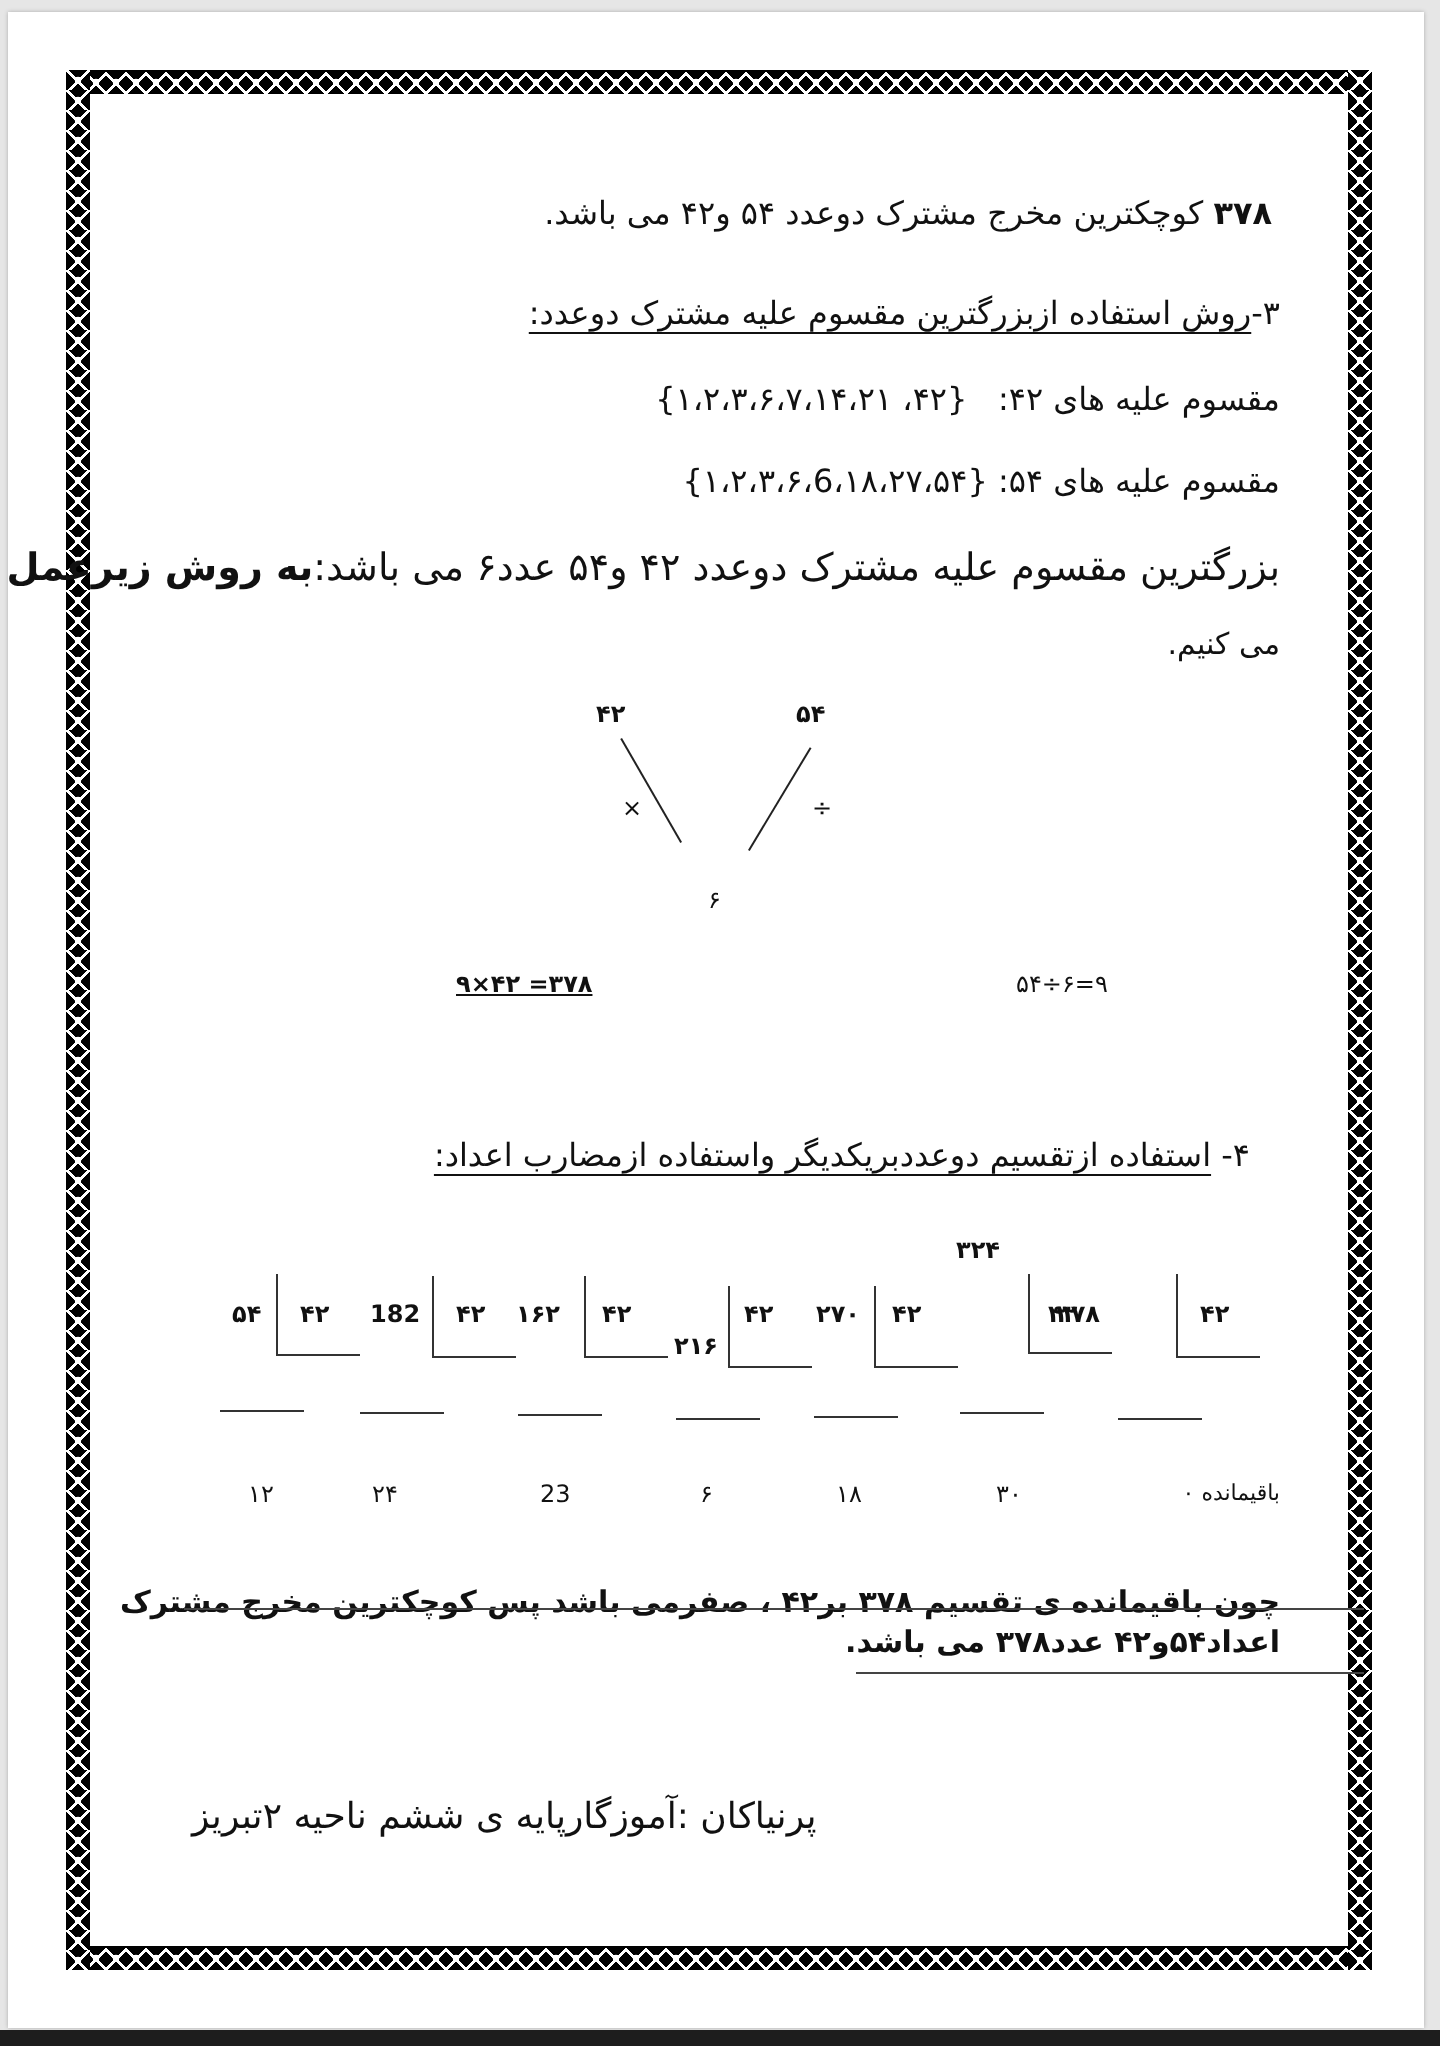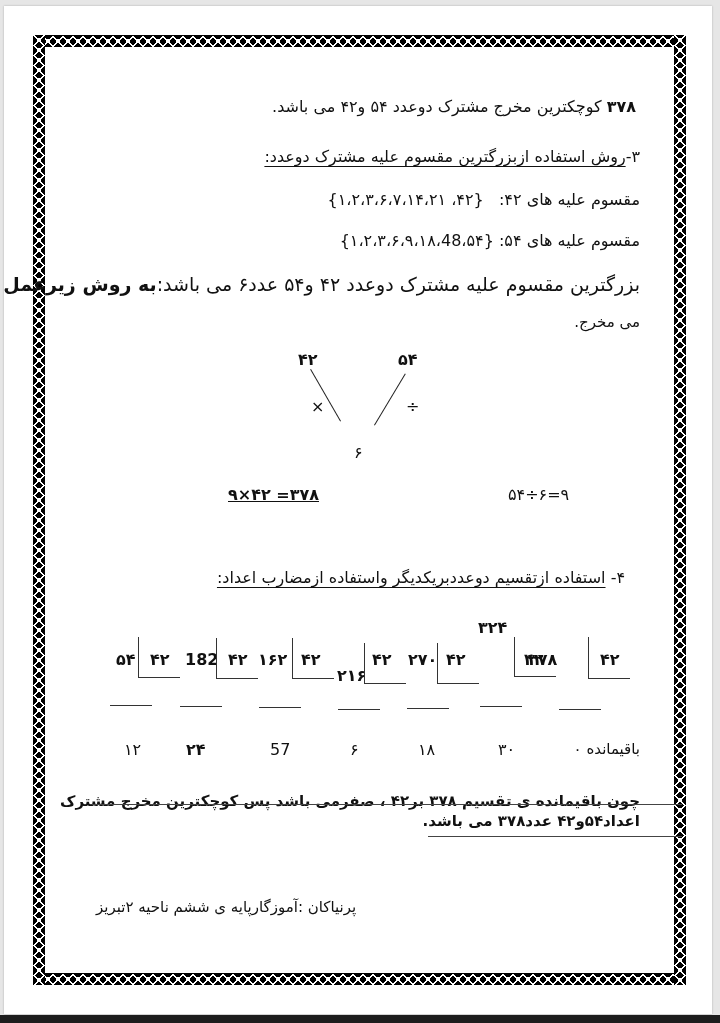--- a/index.html
+++ b/index.html
@@ -21,21 +21,21 @@
       radial-gradient(circle at 50% 50%, #fff 0 1.6px, transparent 1.8px) 0 0/12px 10px,
       linear-gradient(45deg, transparent 42%, #fff 42% 52%, transparent 52%) 0 0/12px 10px,
       linear-gradient(-45deg, transparent 42%, #fff 42% 52%, transparent 52%) 0 0/12px 10px,
       #000; }
   .rtl { direction: rtl; unicode-bidi: plaintext; position:absolute; white-space:nowrap; }
   .t { font-size:16px; }
   .b { font-weight:bold; }
   .u { text-decoration: underline; text-underline-offset:4px;margin-top:22px; }
   .line { position:absolute; background:#333; height:1px; }
   .vline { position:absolute; background:#333; width:1px; }
-  .num { position:absolute; font-size:16px; font-weight:bold; white-space:nowrap; }
+  .num { position:absolute; font-size:12px; font-weight:bold; white-space:nowrap; }
   .diag { position:absolute; height:1px; background:#222; transform-origin:0 0; }
 </style>
 </head>
 <body>
 
 <div class="page"></div>
 <div class="bottom-bar"></div>
 
 <div>
   <div class="edge" style="left:33px;top:35px;width:653px;height:12px;"></div>
@@ -53,27 +53,27 @@
   <span>۳-</span><span class="u">روش استفاده ازبزرگترین مقسوم علیه مشترک دوعدد:</span>
 </div>
 
 <div class="rtl t" style="right:80px;top:190px;">
   <span>مقسوم علیه های ۴۲:</span>
   &nbsp;&nbsp;<span>{۴۲، ۱،۲،۳،۶،۷،۱۴،۲۱}</span>
 </div>
 
 <div class="rtl t" style="right:80px;top:231px;">
   <span>مقسوم علیه های ۵۴:</span>
-  <span>{۱،۲،۳،۶،۹،۱۸،48،۵۴}</span>
+  <span>{۱،۲،۳،۶،6،۱۸،۲۷،۵۴}</span>
 </div>
 
 <div class="rtl" style="right:80px;top:273px;font-size:19px;">
   <span>بزرگترین مقسوم علیه مشترک دوعدد ۴۲ و۵۴ عدد۶ می باشد:</span><span class="b">به روش زیرعمل</span>
 </div>
-<div class="rtl" style="right:80px;top:313px;font-size:15px;">می مخرج.</div>
+<div class="rtl" style="right:80px;top:313px;font-size:15px;">می کنیم.</div>
 
 <div>
   <div class="num" style="left:298px;top:350px;">۴۲</div>
   <div class="num" style="left:398px;top:350px;">۵۴</div>
   <div class="diag" style="left:311px;top:369px;width:60px;transform:rotate(60deg);"></div>
   <div class="diag" style="left:374px;top:425px;width:60px;transform:rotate(-59deg);"></div>
   <div class="num" style="left:311px;top:397px;font-weight:normal;">×</div>
   <div class="num" style="left:406px;top:397px;font-weight:normal;">÷</div>
   <div class="num" style="left:354px;top:443px;font-weight:normal;">۶</div>
 </div>
@@ -124,30 +124,30 @@
   <div class="line" style="left:180px;top:706px;width:42px;"></div>
 
   <div class="num" style="left:116px;top:650px;">۵۴</div>
   <div class="vline" style="left:138px;top:637px;height:40px;"></div>
   <div class="line" style="left:138px;top:677px;width:42px;"></div>
   <div class="num" style="left:150px;top:650px;">۴۲</div>
   <div class="line" style="left:110px;top:705px;width:42px;"></div>
 </div>
 
 <div>
-  <div class="rtl" style="right:80px;top:740px;font-size:15px;">
+  <div class="rtl" style="right:80px;top:740px;font-size:11px;">
     <span>باقیمانده</span>
     <span>۰</span>
   </div>
   <div class="num" style="left:498px;top:740px;font-weight:normal;">۳۰</div>
   <div class="num" style="left:418px;top:740px;font-weight:normal;">۱۸</div>
   <div class="num" style="left:350px;top:740px;font-weight:normal;">۶</div>
-  <div class="num" style="left:270px;top:740px;font-weight:normal;">57</div>
-  <div class="num" style="left:186px;top:740px;font-weight:bold;">۲۴</div>
+  <div class="num" style="left:270px;top:740px;font-weight:normal;">23</div>
+  <div class="num" style="left:186px;top:740px;font-weight:normal;">۲۴</div>
   <div class="num" style="left:124px;top:740px;font-weight:normal;">۱۲</div>
 </div>
 
 <div class="rtl b" style="right:80px;top:778px;font-size:15px;margin-top:14px;">چون باقیمانده ی تقسیم ۳۷۸ بر۴۲ ، صفرمی باشد پس کوچکترین مخرج مشترک</div>
 <div class="line" style="left:92px;top:804px;width:590px;background:#444;"></div>
 <div class="rtl b" style="right:80px;top:812px;font-size:15px;">اعداد۵۴و۴۲ عدد۳۷۸ می باشد.</div>
 <div class="line" style="left:428px;top:836px;width:254px;background:#444;"></div>
 
-<div class="rtl" style="left:96px;top:898px;font-size:15px;direction:rtl;">پرنیاکان :آموزگارپایه ی ششم ناحیه ۲تبریز</div>
+<div class="rtl" style="left:96px;top:898px;font-size:18px;direction:rtl;">پرنیاکان :آموزگارپایه ی ششم ناحیه ۲تبریز</div>
 
 </body></html>

